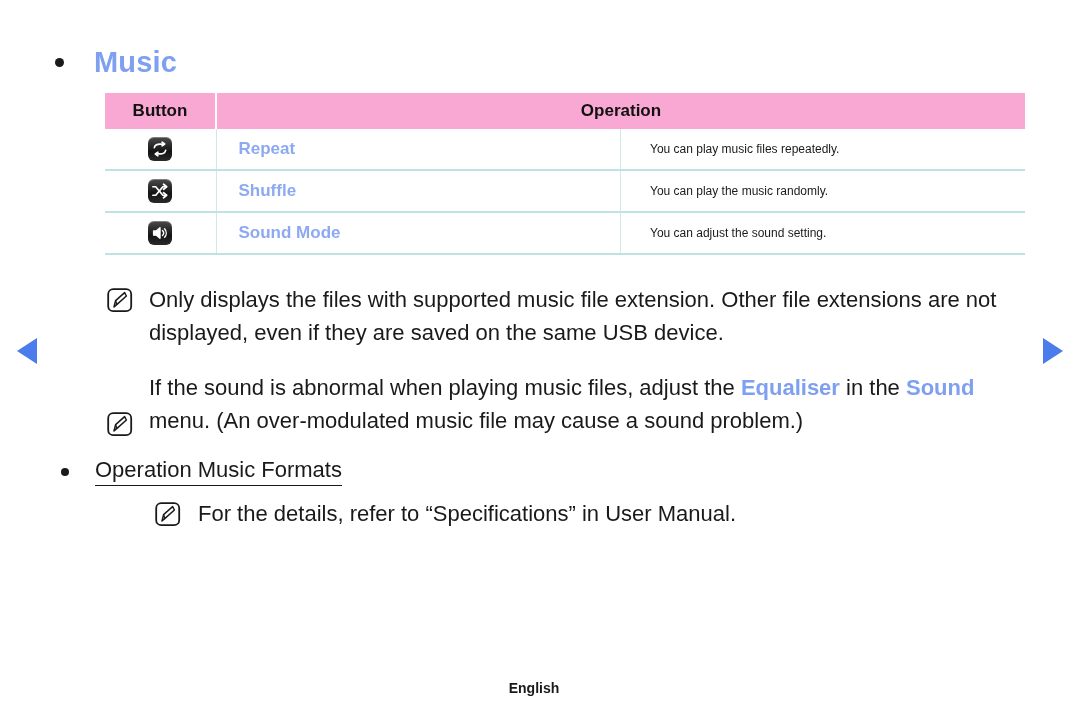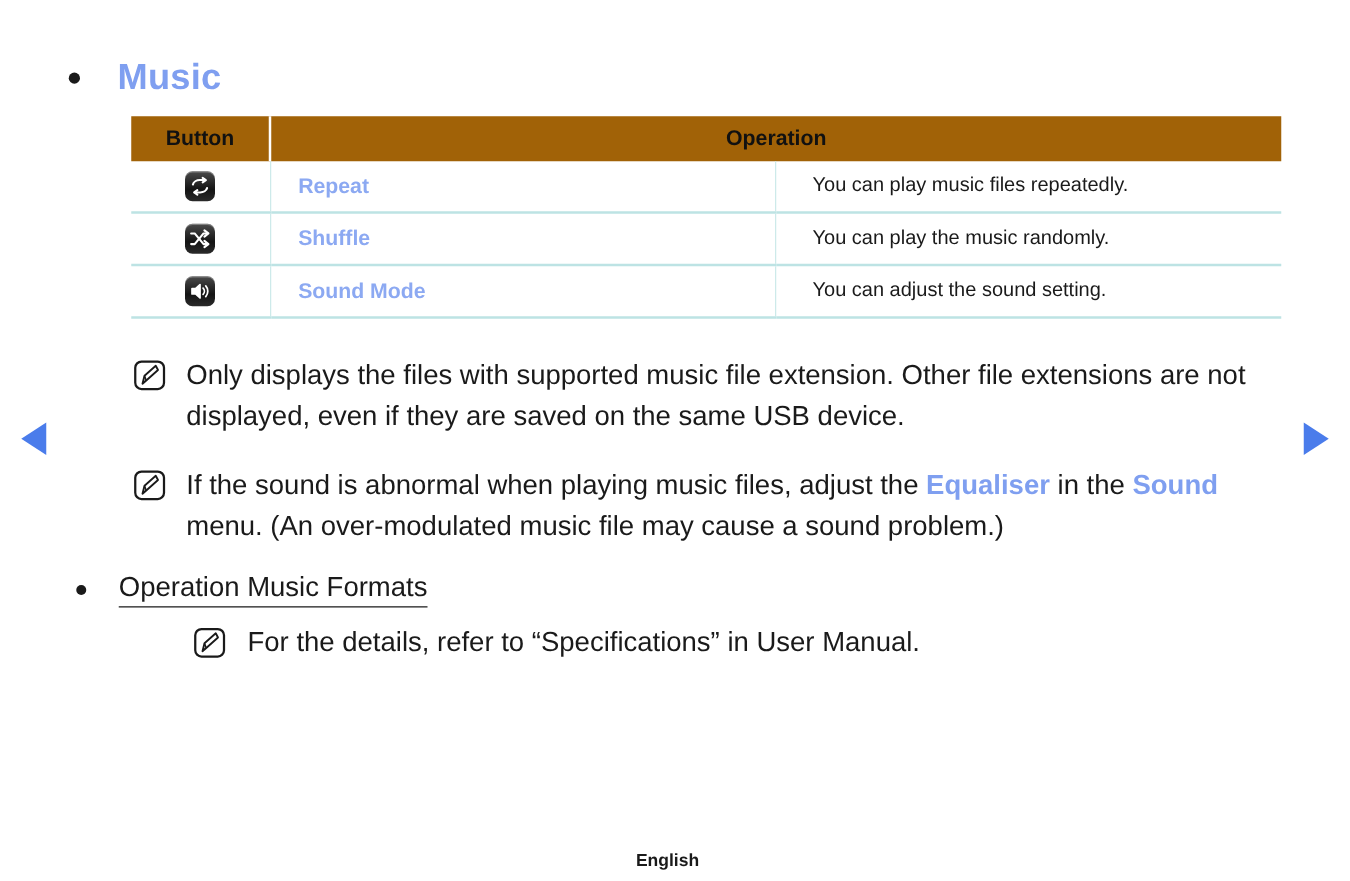--- a/index.html
+++ b/index.html
@@ -71,21 +71,21 @@
 
   
   .btn-table {
     margin-top: 11px;
     margin-left: 50px;
     width: 920px;
     border-collapse: collapse;
     table-layout: fixed;
   }
   .btn-table th {
-    background: #a16207;
+    background: #f9a8d4;
     font-size: 17px;
     font-weight: bold;
     color: #111;
     height: 36px;
     padding: 0;
     text-align: center;
     border: none;
   }
   .btn-table th.col-button {
     width: 110px;
@@ -108,21 +108,21 @@
     width: 165px;
     color: #8ca9f2;
     font-size: 17px;
     font-weight: bold;
     padding-left: 22px;
     border-right: 1px solid #cdeaea;
   }
   .btn-table td.cell-desc {
     padding-left: 29px;
     color: #1a1a1a;
-    font-size: 16px;
+    font-size: 12px;
   }
 
   
   .remote-key {
     display: inline-block;
     width: 24px;
     height: 24px;
     border-radius: 6px;
     background: linear-gradient(#4b4b4b, #141414 60%, #2a2a2a);
     box-shadow: inset 0 1px 0 rgba(255,255,255,0.30);
@@ -136,21 +136,21 @@
     transform: translate(-50%, -50%);
   }
 
   
   .note {
     display: flex;
     align-items: flex-start;
     margin-top: 20px;
   }
   .note.note-1 { margin-top: 28px; }
-  .note.note-2 { margin-top: 22px; }
+  .note.note-2 { margin-top: 22px; align-items: flex-end; }
   .note-icon {
     flex: 0 0 auto;
     width: 26px;
     height: 25px;
     margin: 5px 16px 0 52px;
   }
   .note-text {
     font-size: 22px;
     line-height: 33px;
     color: #1a1a1a;

